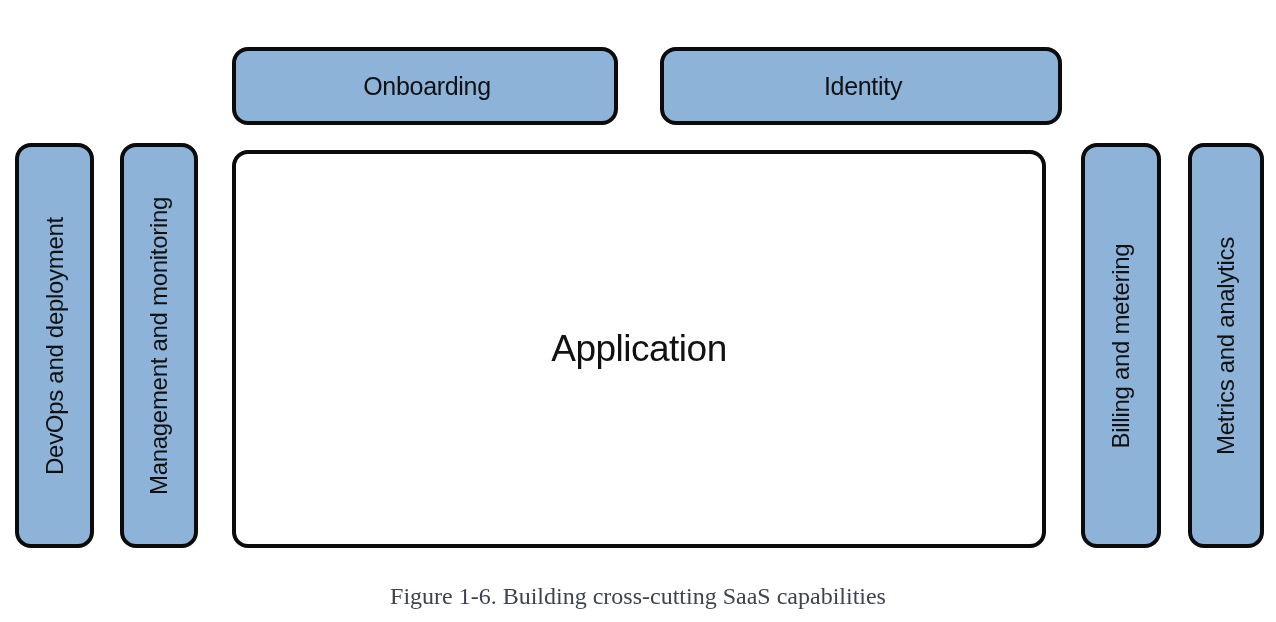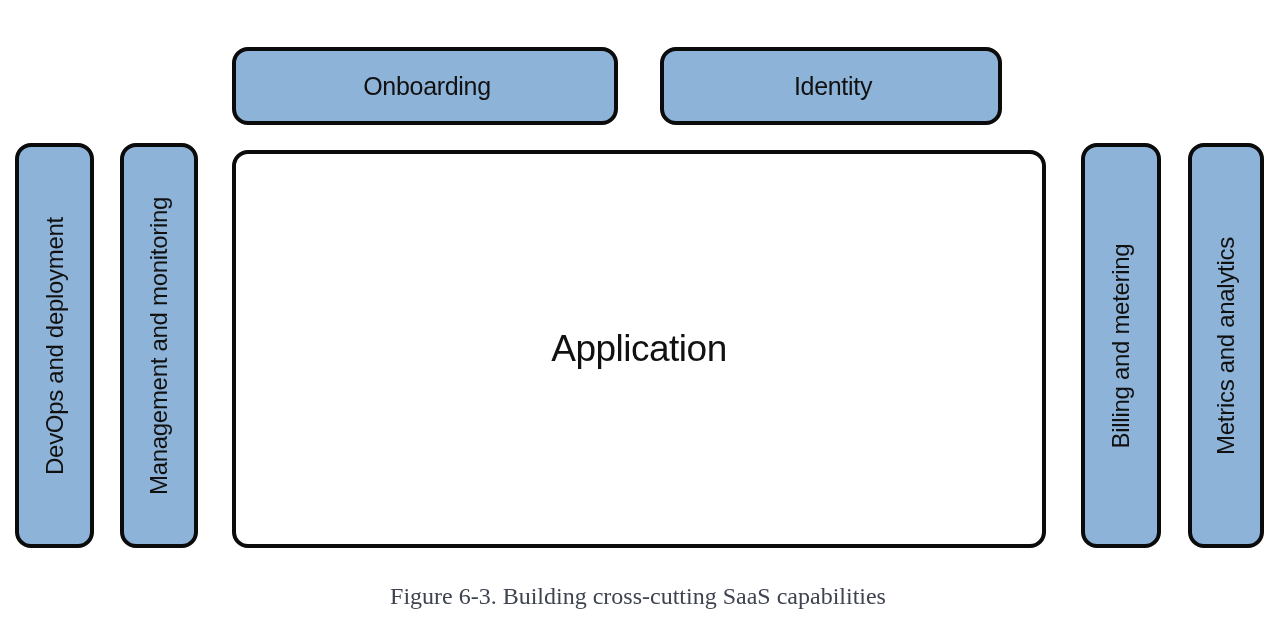--- a/index.html
+++ b/index.html
@@ -56,21 +56,21 @@
     transform: translateY(-50%);
     text-align: center;
     font-size: 37px;
     font-weight: normal;
     letter-spacing: -0.5px;
     color: var(--label-text, #111111);
     white-space: nowrap;
   }
   
   .onboarding { left: 232px; top: 47px;  width: 386px; height: 78px; }
-  .identity   { left: 660px; top: 47px;  width: 342px; height: 78px; padding-left: 40px; }
+  .identity   { left: 660px; top: 47px;  width: 402px; height: 78px; padding-left: 40px; }
   .application{ left: 232px; top: 150px; width: 814px; height: 398px; }
   .left-bar-1 { left: 15px;  top: 143px; width: 79px;  height: 405px; }
   .left-bar-2 { left: 120px; top: 143px; width: 78px;  height: 405px; }
   .right-bar-1{ left: 1081px;top: 143px; width: 80px;  height: 405px; }
   .right-bar-2{ left: 1188px;top: 143px; width: 76px;  height: 405px; }
   .caption {
     position: absolute;
     left: 0;
     right: 0;
     top: 583px;
@@ -107,15 +107,15 @@
   </div>
 
   <div class="box right-bar-1">
     <span class="vlabel">Billing and metering</span>
   </div>
 
   <div class="box right-bar-2">
     <span class="vlabel">Metrics and analytics</span>
   </div>
 
-  <div class="caption">Figure 6-3. Building cross-cutting SaaS capabilities</div>
+  <div class="caption">Figure 1-6. Building cross-cutting SaaS capabilities</div>
 
 </div>
 
 </body></html>

